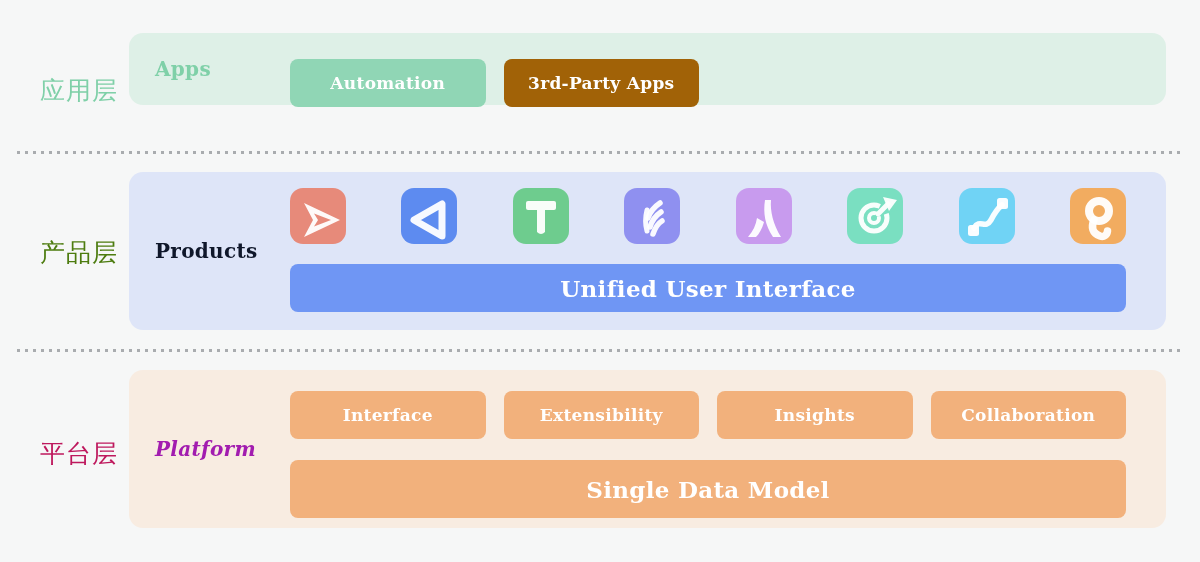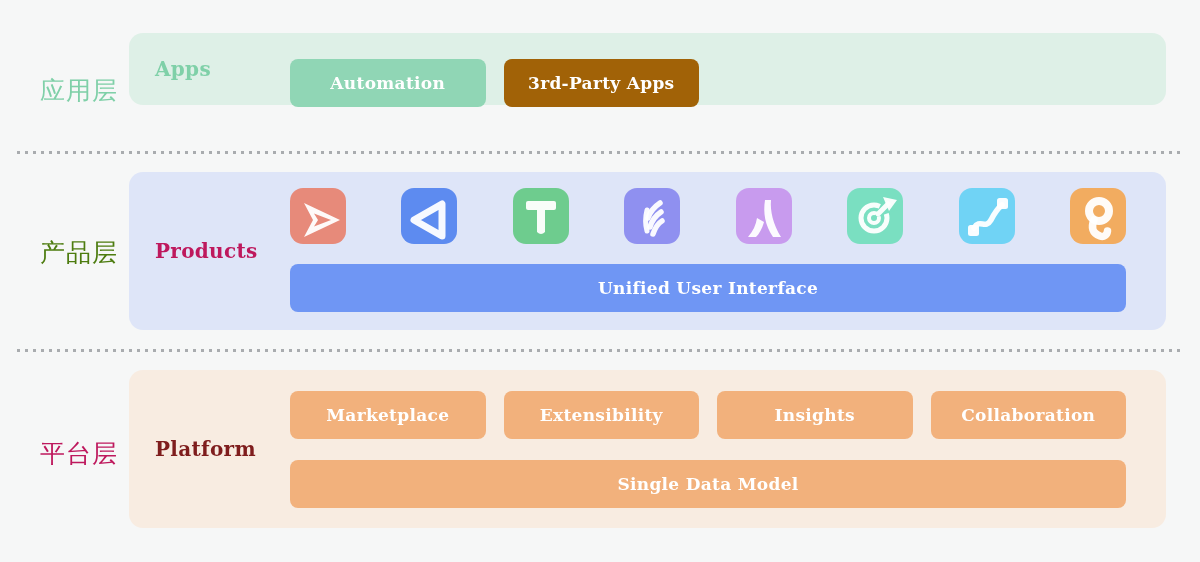--- a/index.html
+++ b/index.html
@@ -41,22 +41,22 @@
     display:grid;grid-template-columns:repeat(4,1fr);gap:18px;height:48px;
   }
   .l1 .chip-row{margin-top:26px;}
   .l3 .chip-row{margin-top:21px;}
 
   .chip,.bar{
     border-radius:8px;display:flex;align-items:center;justify-content:center;
     color:#ffffff;font-family:"DejaVu Serif", serif;font-weight:bold;
     font-size:17px;letter-spacing:.3px;white-space:nowrap;
   }
-  .bar{height:48px;margin-top:20px;font-size:17px;}
-  .l3 .bar{height:48px;margin-top:21px;}
+  .bar{height:48px;margin-top:20px;font-size:23px;}
+  .l3 .bar{height:58px;margin-top:21px;}
 
   .icon-row{
     margin-top:16px;height:56px;
     display:flex;justify-content:space-between;align-items:center;
   }
   .app-icon{
     width:56px;height:56px;border-radius:13px;
     display:flex;align-items:center;justify-content:center;
   }
   .app-icon svg{width:56px;height:56px;display:block;}
@@ -87,21 +87,21 @@
       <div class="chip-row">
         <div class="chip" style="background: rgb(144, 214, 181);">Automation</div>
         <div class="chip" style="background: #a16207;">3rd-Party Apps</div>
       </div>
     </div>
   </section>
 
   <div class="divider d1"></div>
 
   <section class="layer l2" style="background: rgb(222, 229, 248);">
-    <h2 class="layer-title" style="color: #be185d;">Products</h2>
+    <h2 class="layer-title" style="color: #0f172a;">Products</h2>
     <div class="content">
       <div class="icon-row">
 
         <div class="app-icon" style="background: rgb(231, 138, 122); color: rgb(231, 138, 122);">
           <svg viewBox="0 0 56 56">
             <path class="glyph-fill" d="M14 15 L50 32 L14 49 L23 32 Z"></path>
             <path fill="currentColor" d="M24 25.5 L41 32 L24 38.5 L28 32 Z"></path>
           </svg>
         </div>
 
@@ -160,24 +160,24 @@
         </div>
 
       </div>
       <div class="bar" style="background: rgb(111, 150, 244);">Unified User Interface</div>
     </div>
   </section>
 
   <div class="divider d2"></div>
 
   <section class="layer l3" style="background: rgb(248, 236, 225);">
-    <h2 class="layer-title" style="color: #7f1d1d;">Platform</h2>
+    <h2 class="layer-title" style="color: #a21caf; font-style: italic;">Platform</h2>
     <div class="content">
       <div class="chip-row">
-        <div class="chip" style="background: rgb(242, 177, 124);">Marketplace</div>
+        <div class="chip" style="background: rgb(242, 177, 124);">Interface</div>
         <div class="chip" style="background: rgb(242, 177, 124);">Extensibility</div>
         <div class="chip" style="background: rgb(242, 177, 124);">Insights</div>
         <div class="chip" style="background: rgb(242, 177, 124);">Collaboration</div>
       </div>
       <div class="bar" style="background: rgb(242, 177, 124);">Single Data Model</div>
     </div>
   </section>
 
 </div>
 

